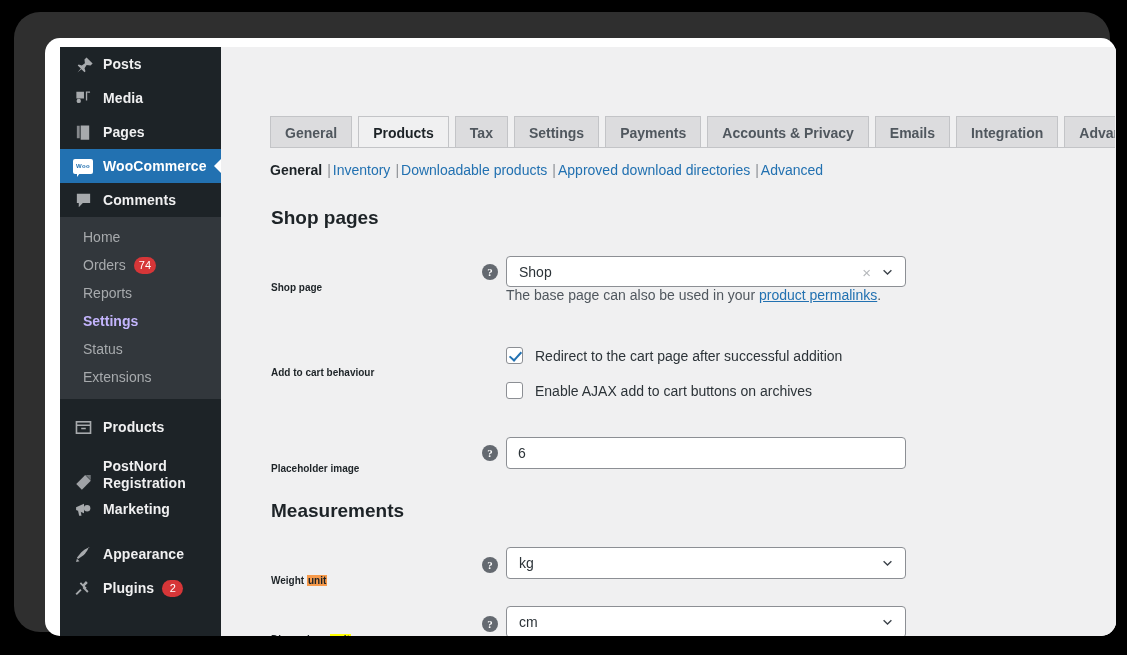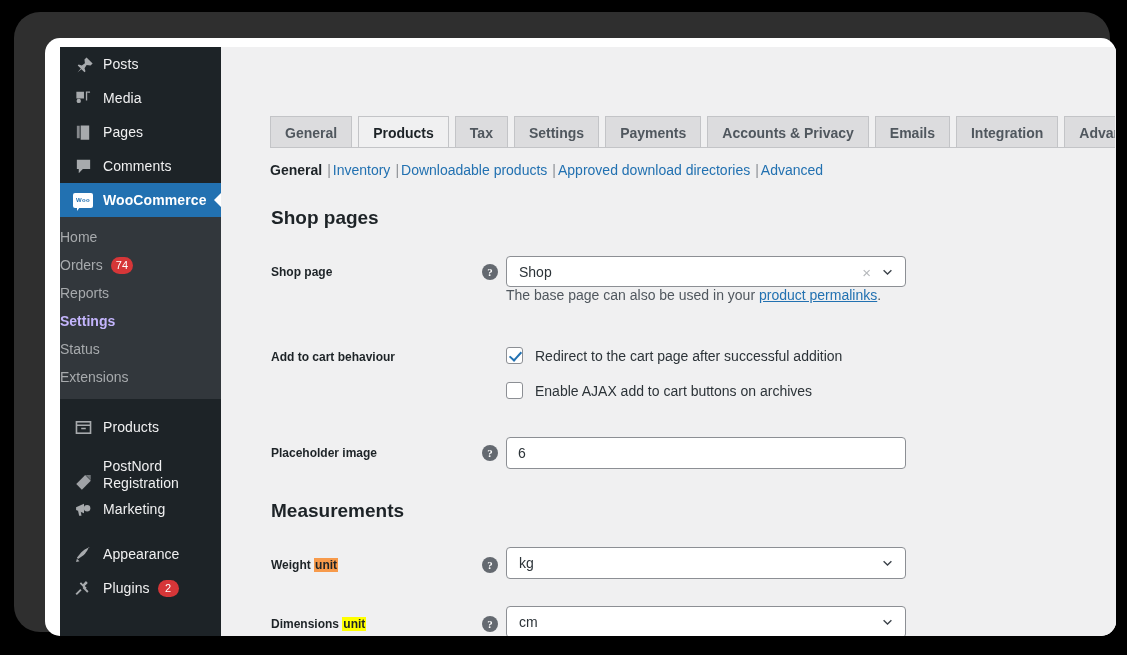--- a/index.html
+++ b/index.html
@@ -58,21 +58,21 @@
     display: flex;
     align-items: center;
     height: 34px;
     padding: 0 0 0 12px;
     color: #f0f0f1;
     position: relative;
   }
   .menu-top-item .mi-label {
     font-size: 14px;
     line-height: 17px;
-    font-weight: 400;
+    font-weight: 700;
     letter-spacing: .1px;
   }
   .menu-top-item.two-line { height: 48px; align-items: flex-end; }
   .menu-top-item.two-line .mi-label { line-height: 17px; }
 
   .menu-top-item.active {
     background: #2271b1;
     color: #ffffff;
     font-weight: 600;
   }
@@ -123,20 +123,21 @@
     border-width: 4px 3px 0 0;
     border-color: #ffffff transparent transparent transparent;
   }
 
   
   #woo-submenu { background: #32373c; padding: 6px 0 8px 0; }
   .submenu-item {
     display: flex;
     align-items: center;
     height: 28px;
+    padding-left: 23px;
     color: #a7aaad;
     font-size: 14px;
   }
   .submenu-item.current { color: #c4b5fd; font-weight: 700; text-align: center; }
 
   .count-bubble {
     display: inline-flex;
     align-items: center;
     justify-content: center;
     min-width: 21px;
@@ -224,23 +225,23 @@
     color: #1d2327;
   }
   #heading-shop-pages { top: 160px; }
   #heading-measurements { top: 453px; }
 
   
   .field-row { position: absolute; left: 50px; width: 800px; }
   .field-label {
     position: absolute;
     left: 0;
-    top: 0;
+    top: 16px;
     width: 205px;
-    font-size: 12px;
+    font-size: 10px;
     font-weight: 700;
     color: #1d2327;
     line-height: 18px;
   }
   .help-dot {
     position: absolute;
     left: 211px;
     top: 1px;
     width: 16px;
     height: 16px;
@@ -388,34 +389,34 @@
         <div class="menu-top-item">
           <span class="mi-icon">
             <svg width="19" height="19" viewBox="0 0 20 20" fill="currentColor">
                 <path d="M3 3h3v13H3z" opacity=".75"></path>
                 <path d="M7 2.5h9v15H7z"></path>
               </svg>
           </span>
           <span class="mi-label">Pages</span>
         </div>
 
+        <div class="menu-top-item active">
+          <span class="mi-icon">
+            <span class="woo-badge">Woo</span>
+          </span>
+          <span class="mi-label">WooCommerce</span>
+        </div>
+
         <div class="menu-top-item">
           <span class="mi-icon">
             <svg width="19" height="19" viewBox="0 0 20 20" fill="currentColor">
                 <path d="M3 3h14v9.5H9.3L5 17v-4.5H3z"></path>
               </svg>
           </span>
           <span class="mi-label">Comments</span>
-        </div>
-
-        <div class="menu-top-item active">
-          <span class="mi-icon">
-            <span class="woo-badge">Woo</span>
-          </span>
-          <span class="mi-label">WooCommerce</span>
         </div>
 
         <div id="woo-submenu">
           <div class="submenu-item">
             <span>Home</span>
           </div>
           <div class="submenu-item">
             <span>Orders</span>
             <span class="count-bubble">74</span>
           </div>

